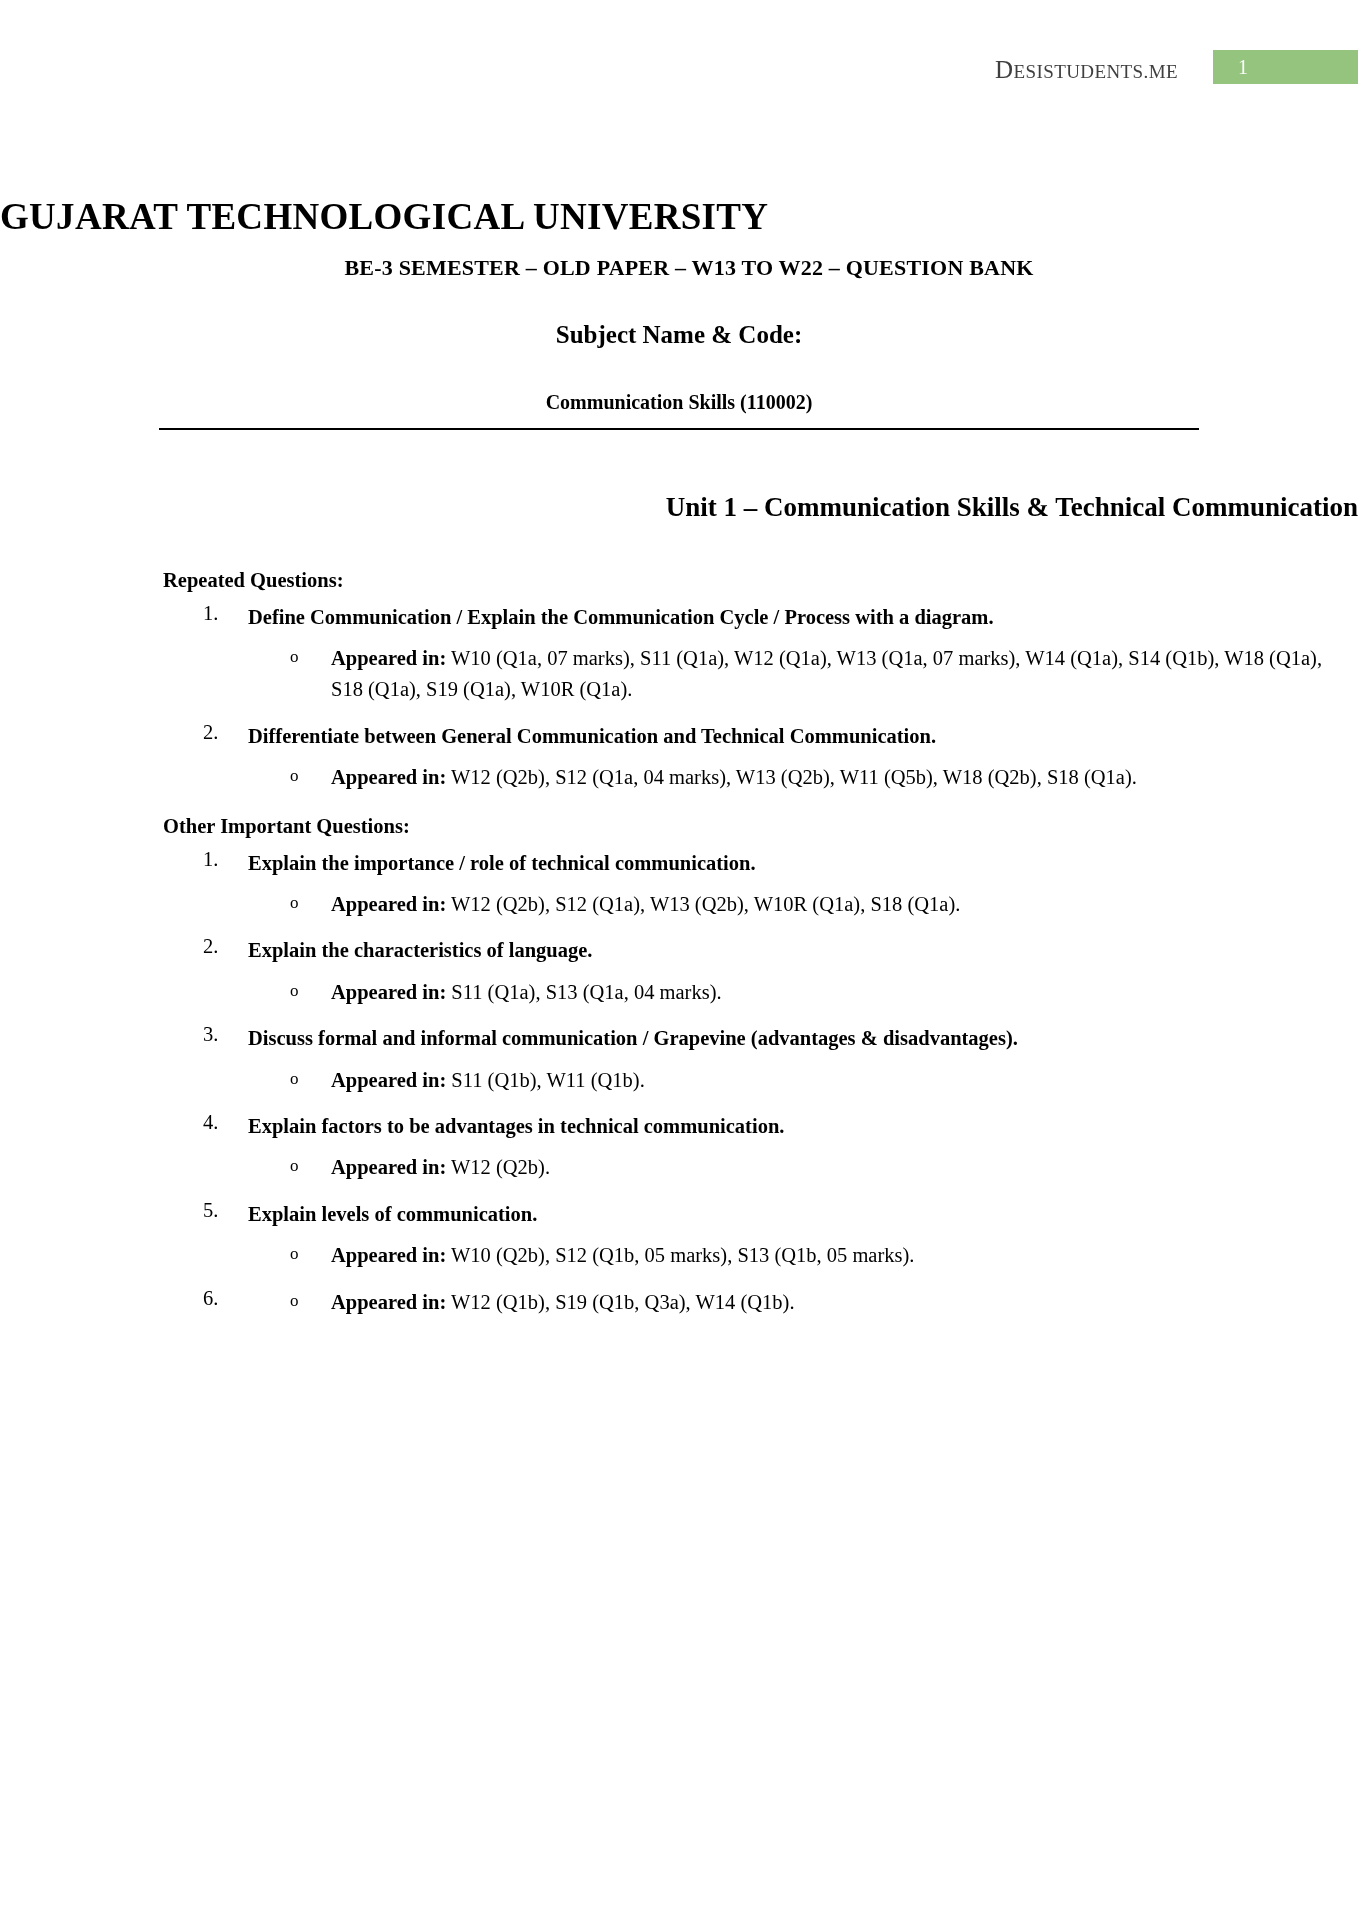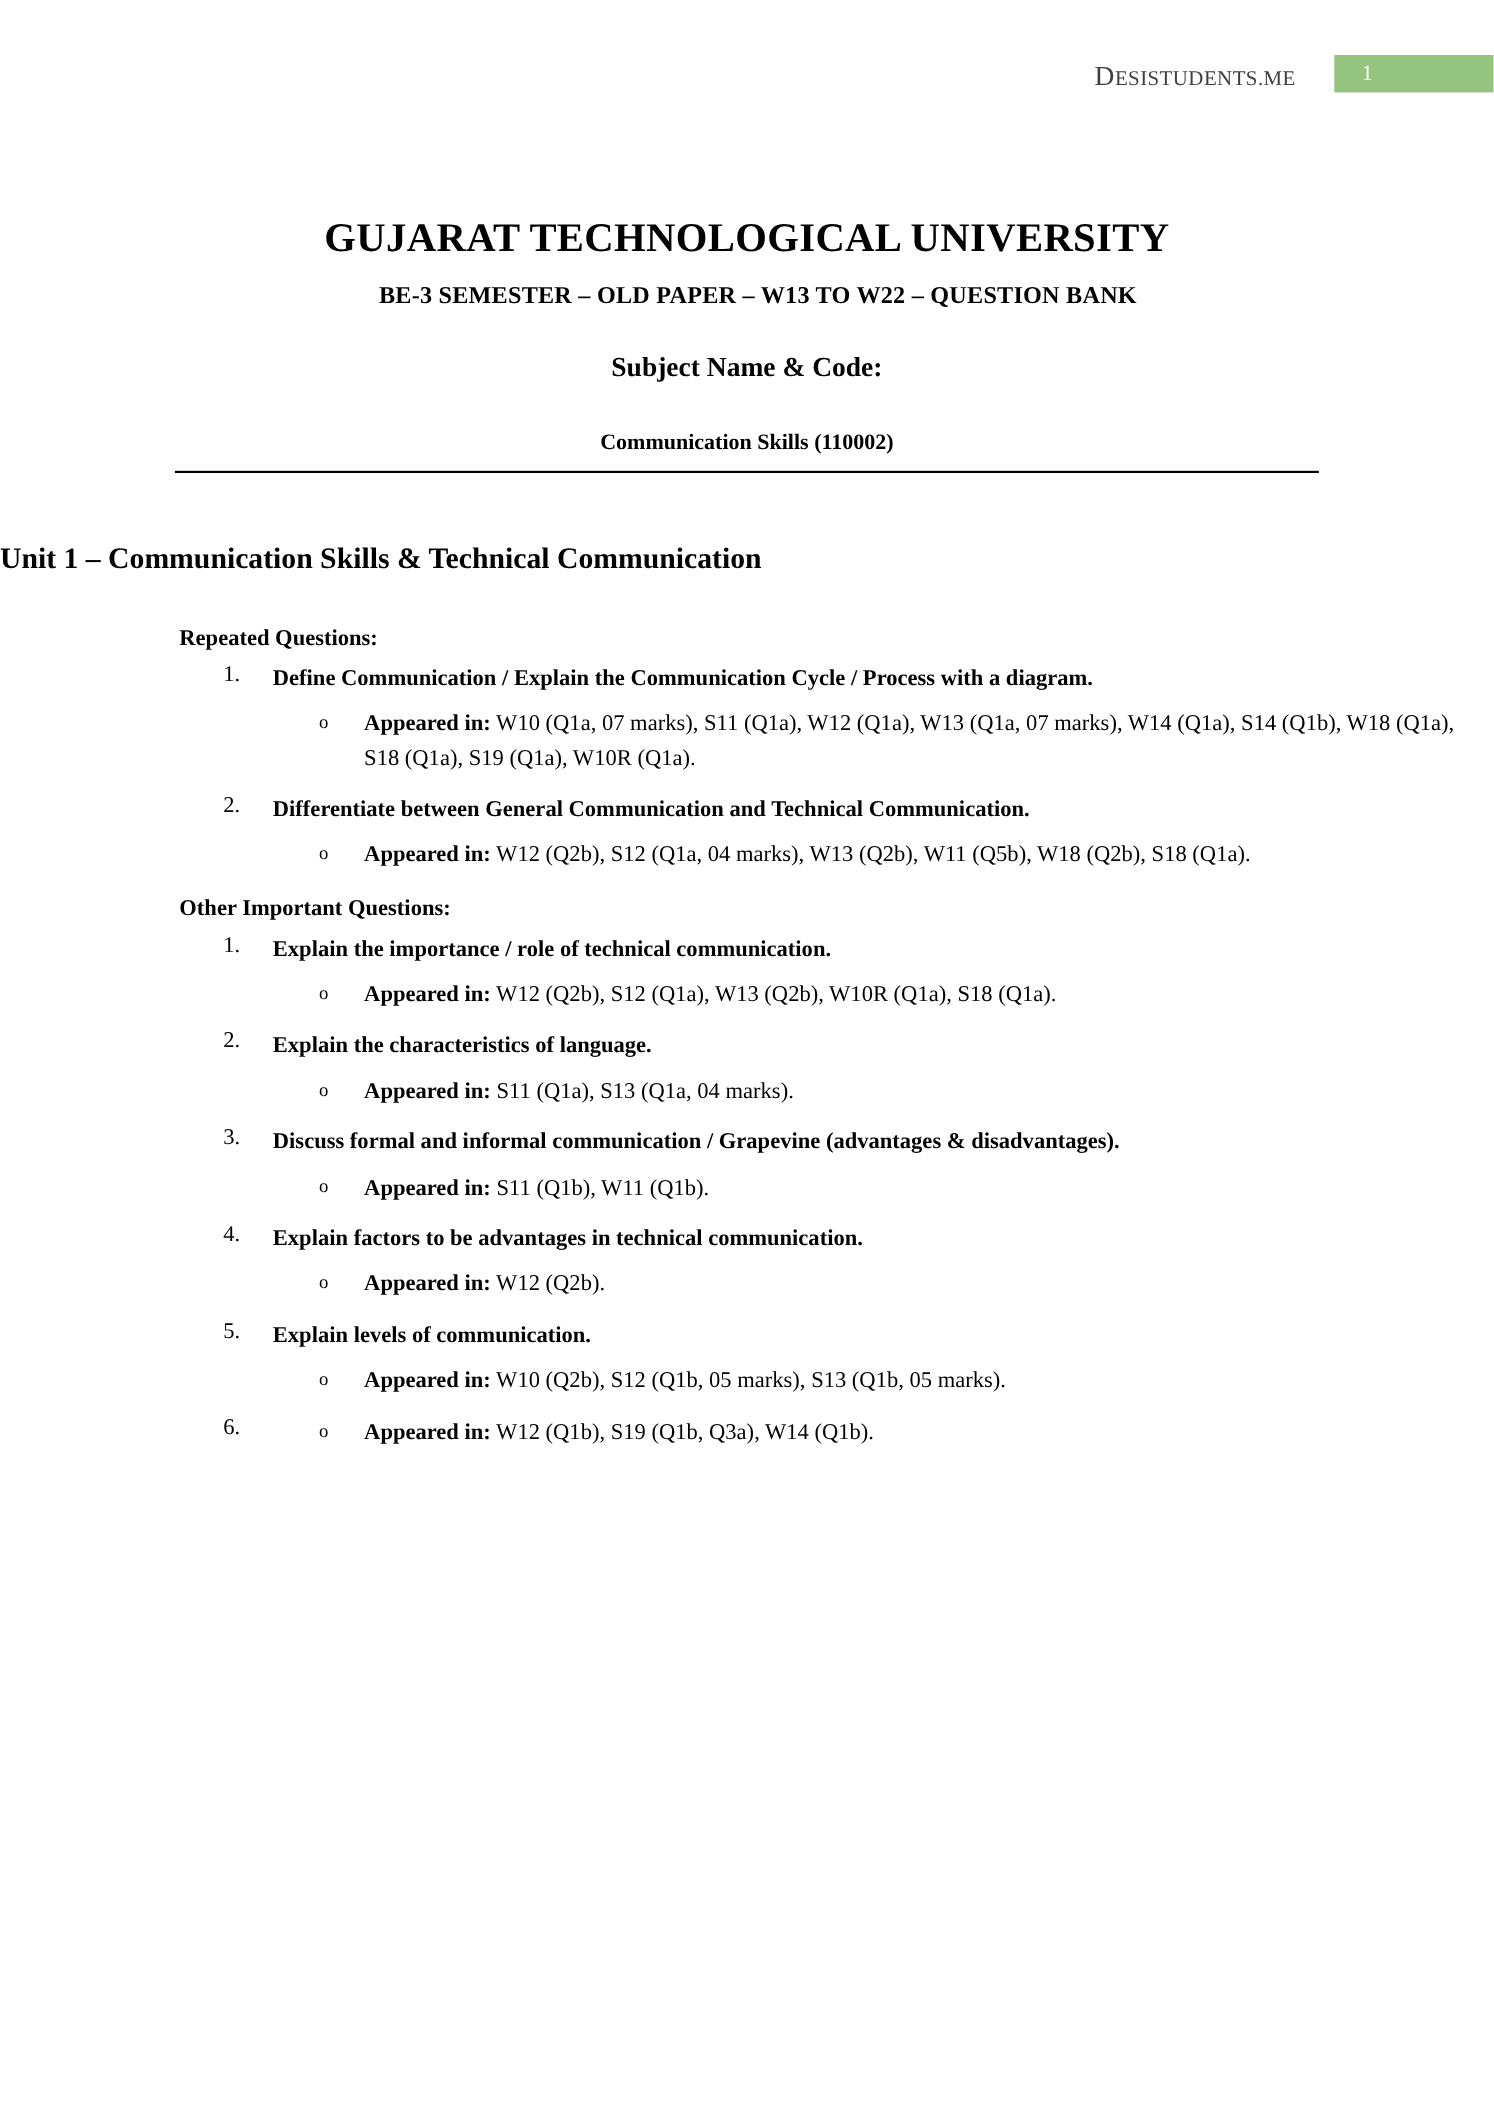--- a/index.html
+++ b/index.html
@@ -48,21 +48,20 @@
   }
 
   
   .content {
     position: absolute;
     left: 0;
     right: 0;
     top: 195px;
   }
   .univ-title {
-    text-align: center;
     font-size: 37px;
     font-weight: bold;
     letter-spacing: 0.3px;
   }
   .paper-line {
     text-align: center;
     font-size: 22px;
     font-weight: bold;
     margin-top: 17px;
     letter-spacing: 0.2px;
@@ -80,21 +79,21 @@
     font-weight: bold;
     margin-top: 42px;
   }
   .rule {
     margin: 14px auto 0 auto;
     width: 1040px;
     border-bottom: 2px solid #000;
     height: 0;
   }
   .unit-title {
-    text-align: left;
+    text-align: right;
     font-size: 27px;
     font-weight: bold;
     margin-top: 62px;
   }
 
   
   .body-block {
     margin-top: 46px;
     padding-left: 163px;
   }

